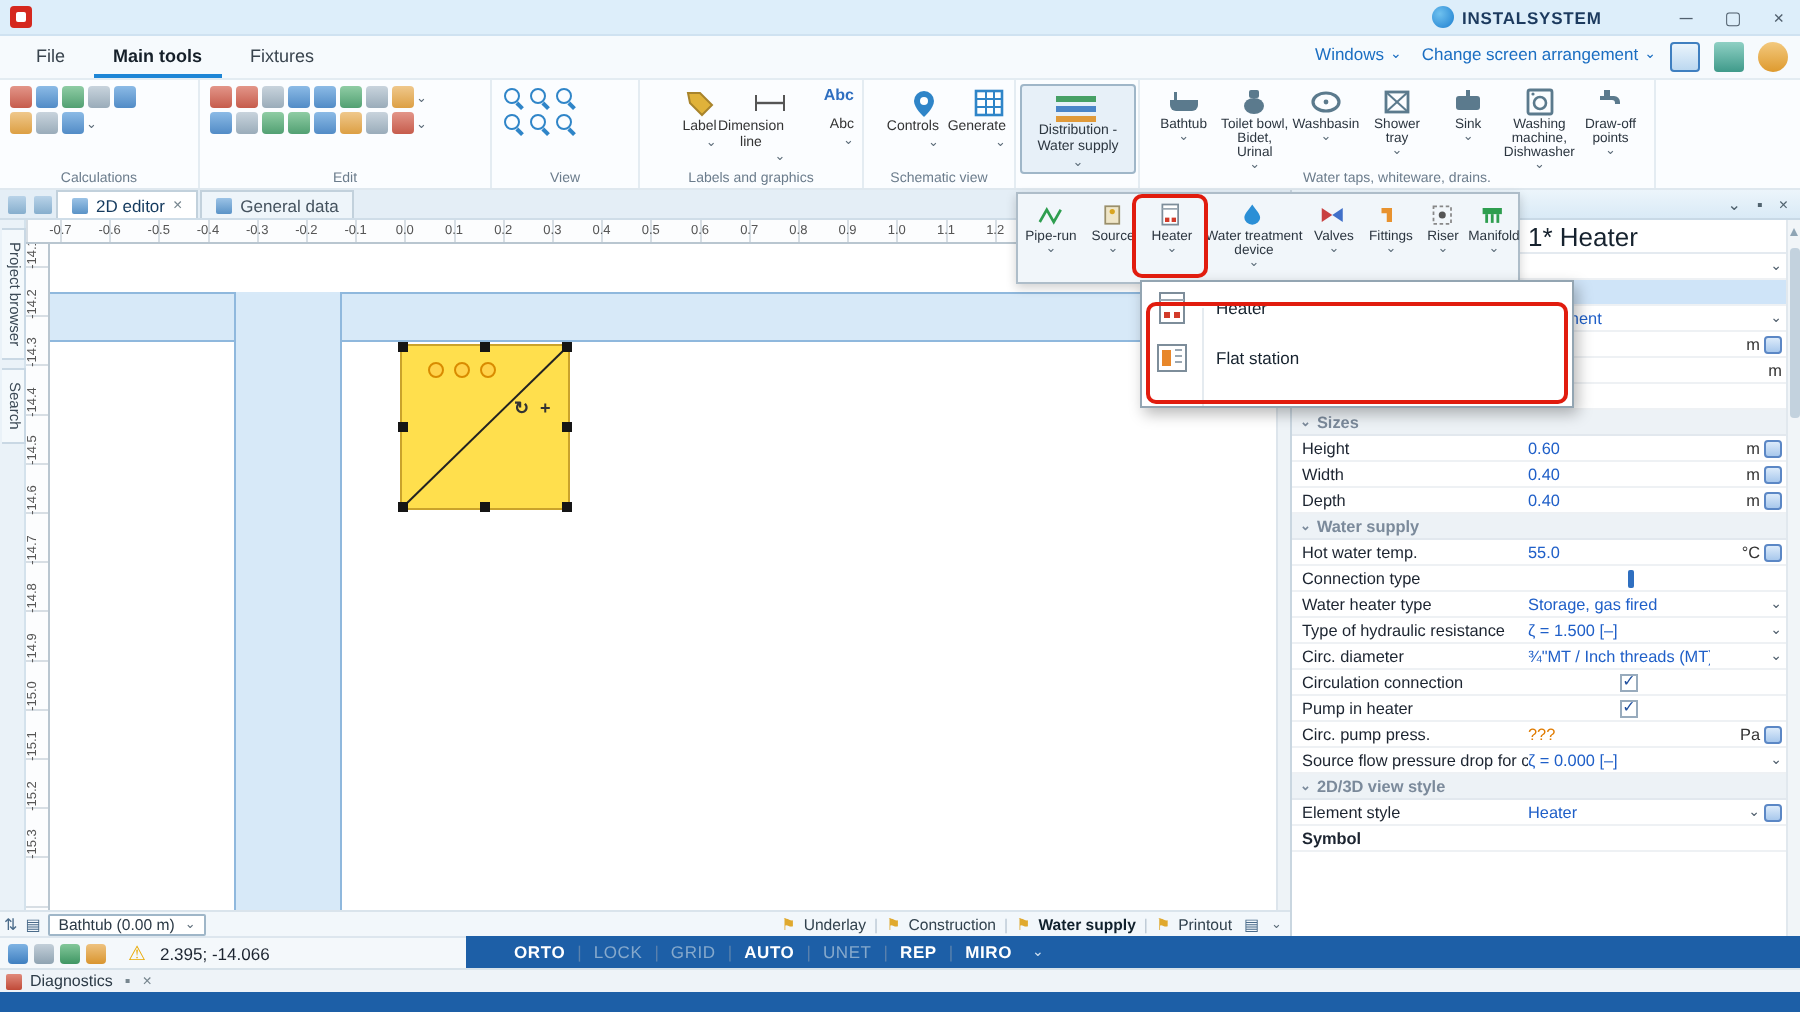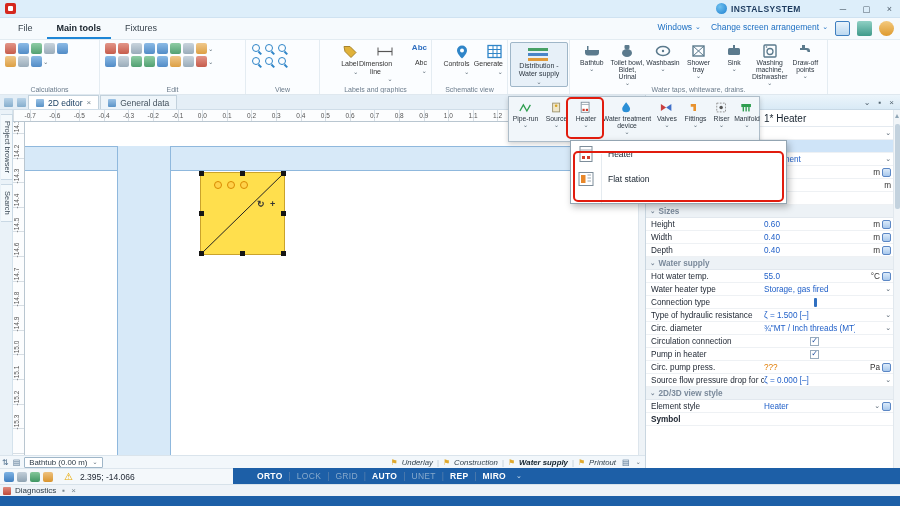--- a/index.html
+++ b/index.html
@@ -79,21 +79,21 @@
   .sel{position:absolute;left:175px;top:50px;width:85px;height:83px;background:#ffdf4d;border:1px solid #caa32b;}
   .sel svg.diag{position:absolute;left:0;top:0;}
   .hd{position:absolute;width:5px;height:5px;background:#151515;}
   .cp{position:absolute;top:8px;width:8px;height:8px;border-radius:50%;background:#ffd24a;border:1px solid #d98b00;}
   .manip{position:absolute;font-size:9px;color:#333;font-weight:bold;}
 
   
   .rpanel{position:absolute;left:645px;top:95px;right:0;bottom:38px;background:#fff;border-left:1px solid #c9d6e0;}
   .rtool{position:absolute;left:0;top:0;right:0;height:15px;background:linear-gradient(#ecf5fb,#d9eaf6);border-bottom:1px solid #c8d9e6;display:flex;justify-content:flex-end;align-items:center;gap:8px;padding-right:6px;color:#51636f;font-size:8px;}
   .rtitle{position:absolute;left:0;top:15px;right:7px;height:17px;background:#fff;border-bottom:1px solid #e4eaf0;display:flex;align-items:center;}
-  .rtitle span{margin-left:118px;font-size:10px;color:#16222e;}
+  .rtitle span{margin-left:118px;font-size:13px;color:#16222e;}
   .pgrid{position:absolute;left:0;top:32px;right:7px;bottom:0;background:#fff;}
   .prow{position:relative;height:13px;border-bottom:1px solid #eef1f4;display:flex;align-items:center;background:#fff;}
   .prow.hl{background:#cfe4f8;}
   .plabel{flex:none;width:118px;padding-left:5px;font-size:8.2px;color:#1c2430;white-space:nowrap;overflow:hidden;}
   .plabel.bold{font-weight:bold;}
   .pvalue{flex:1;font-size:8.2px;color:#1f5fc8;white-space:nowrap;overflow:hidden;display:flex;align-items:center;}
   .pvalue.warn{color:#e07b00;}
   .pright{flex:none;width:38px;display:flex;align-items:center;justify-content:flex-end;gap:2px;padding-right:2px;font-size:8.2px;color:#333;}
   .pdd{font-size:7px;color:#51606e;}
   .mcat{width:9px;height:9px;border:1px solid #5b87c5;border-radius:2px;background:linear-gradient(#dcebfa,#a8c8ec);flex:none;}
@@ -104,21 +104,21 @@
   .rscroll{position:absolute;right:0;top:15px;width:7px;bottom:0;background:#f1f5f8;border-left:1px solid #e1e8ee;}
   .rthumb{position:absolute;left:1px;top:14px;width:5px;height:85px;background:#c3d2de;border-radius:2px;}
   .rarr{position:absolute;top:4px;left:1px;width:0;height:0;border-left:2.5px solid transparent;border-right:2.5px solid transparent;border-bottom:4px solid #8fa5b5;}
 
   
   .cfooter{position:absolute;left:0;top:455px;width:645px;height:13px;background:#f2f7fb;border-top:1px solid #dae4ec;display:flex;align-items:center;font-size:7.8px;color:#2c3a46;}
   .cf-ic{font-size:8px;color:#4a6b8a;margin:0 2px;}
   .level-dd{height:11px;margin-left:2px;padding:0 4px;border:1px solid #9fb6c8;background:#fff;display:flex;align-items:center;gap:5px;border-radius:1px;}
   .layers{margin-left:auto;display:flex;align-items:center;gap:4px;padding-right:4px;}
   .flag{color:#e0a92e;font-size:8px;}
-  .lay{color:#32424e;font-style:italic;}
+  .lay{color:#32424e;}
   .lay.active{font-weight:bold;color:#10202c;}
   .lsep{color:#b8c6d2;}
   .statusrow{position:absolute;left:0;top:468px;width:100%;height:16px;}
   .st-left{position:absolute;left:0;top:0;width:233px;height:100%;background:#f4f8fb;border-top:1px solid #dde6ee;display:flex;align-items:center;gap:3px;padding-left:4px;}
   .sic{width:10px;height:10px;border-radius:2px;}
   .warn-tri{color:#e8a800;font-size:10px;margin-left:8px;}
   .coords{font-size:8.5px;color:#1c2430;margin-left:4px;}
   .st-blue{position:absolute;left:233px;top:0;right:0;height:100%;background:#1d5fa7;display:flex;align-items:center;gap:6px;padding-left:24px;font-size:8.5px;}
   .stl{letter-spacing:.3px;}
   .stl.on{color:#fff;font-weight:bold;}
@@ -549,32 +549,32 @@
         </div>
         <div class="prow">
           <div class="plabel">Hot water temp.</div>
           <div class="pvalue">55.0</div>
           <div class="pright">
             <span>°C</span>
             <span class="mcat"></span>
           </div>
         </div>
         <div class="prow">
-          <div class="plabel">Water heater type</div>
-          <div class="pvalue">Storage, gas fired</div>
-          <div class="pright">
-            <span class="pdd">⌄</span>
-          </div>
-        </div>
-        <div class="prow">
           <div class="plabel">Connection type</div>
           <div class="pvalue">
             <span class="ppipe"></span>
           </div>
           <div class="pright"></div>
+        </div>
+        <div class="prow">
+          <div class="plabel">Water heater type</div>
+          <div class="pvalue">Storage, gas fired</div>
+          <div class="pright">
+            <span class="pdd">⌄</span>
+          </div>
         </div>
         <div class="prow">
           <div class="plabel">Type of hydraulic resistance</div>
           <div class="pvalue">ζ = 1.500 [–]</div>
           <div class="pright">
             <span class="pdd">⌄</span>
           </div>
         </div>
         <div class="prow">
           <div class="plabel">Circ. diameter</div>

